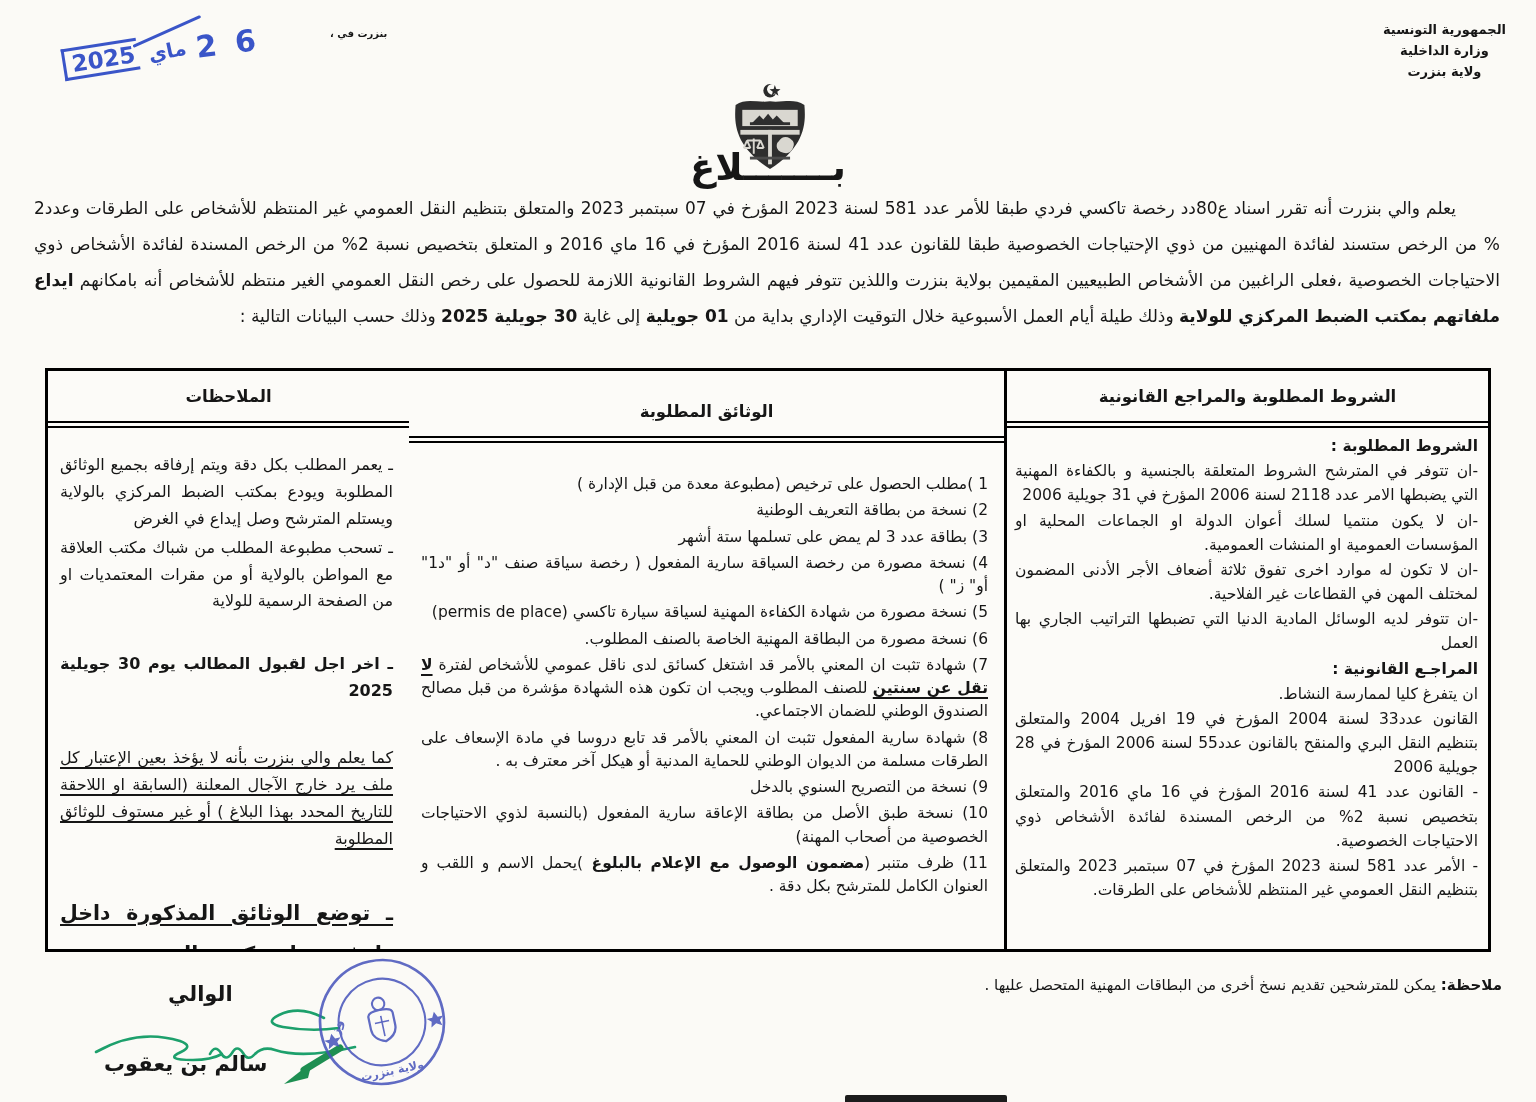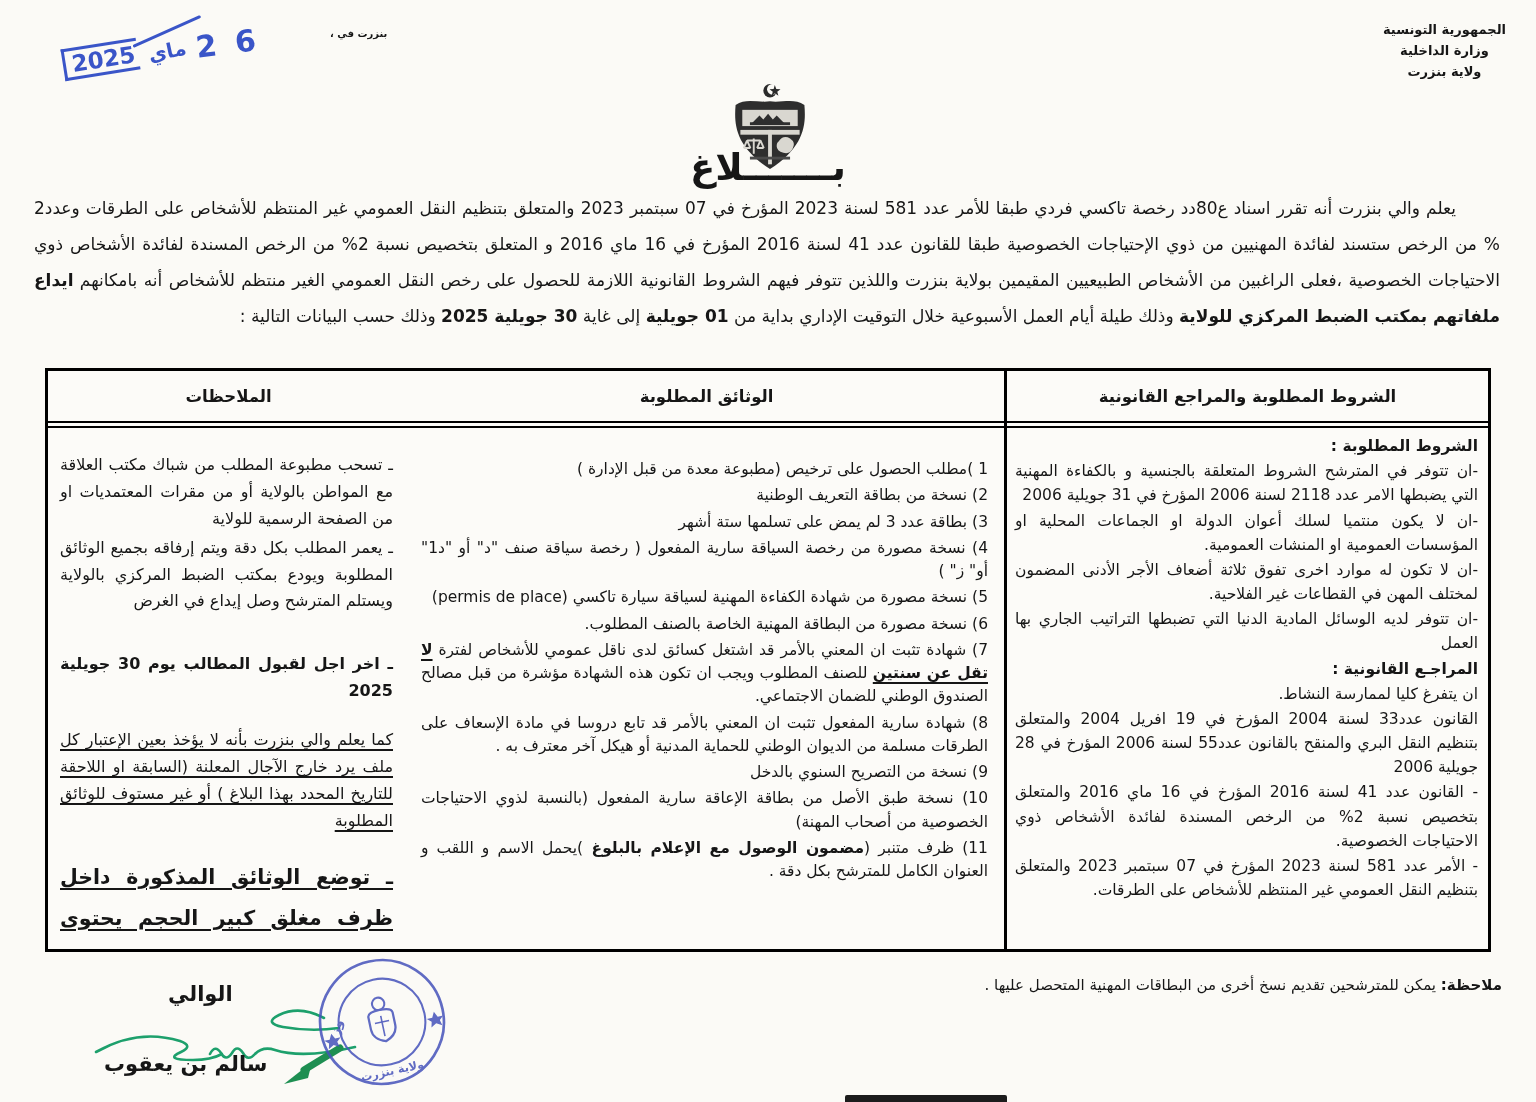--- a/index.html
+++ b/index.html
@@ -36,33 +36,33 @@
     font-size:17px;line-height:36px;text-align:justify;}
   .intro .blk{display:inline;}
   .intro-wrap{text-indent:44px;}
 
   
   .main-table{position:absolute;top:368px;left:45px;width:1446px;height:584px;
     border:3px solid #000;display:flex;background:#fcfbf8;box-sizing:border-box;}
   .tcol{display:flex;flex-direction:column;box-sizing:border-box;}
   .tcol+.tcol{border-left:none;}
   .col-conditions{width:484px;border-left:3px solid #000;}
-  .col-documents{width:595px;border-left:3px solid #000;}
+  .col-documents{width:595px;border-left:3px solid #000;margin-top:15px;}
   .col-notes{flex:1;}
   .col-header{height:50px;display:flex;align-items:center;justify-content:center;
     font-weight:bold;font-size:16.5px;border-bottom:7px double #000;flex:none;}
   .col-body{flex:1;overflow:hidden;}
   .col-conditions .col-body{padding:6px 10px 4px 8px;font-size:15.5px;line-height:1.56;text-align:justify;}
   .col-conditions .blk{margin-bottom:1px;}
   .col-documents .col-body{padding:30px 16px 4px 12px;font-size:15.5px;line-height:1.5;text-align:justify;}
   .col-documents .blk{margin-bottom:3px;}
   .col-notes .col-body{padding:24px 16px 4px 12px;font-size:16px;line-height:1.68;text-align:justify;}
   .col-notes .blk{margin-bottom:2px;}
   .blk.mt-lg{margin-top:36px;}
-  .blk.mt-md{margin-top:22px;}
+  .blk.mt-md{margin-top:40px;}
   .blk.big{font-size:20.5px;line-height:2.0;font-weight:bold;}
 
   
   .foot-note{position:absolute;top:976px;right:34px;width:600px;font-size:15px;text-align:right;}
   .foot-note .lbl{font-weight:bold;text-align:center;}
   .sig-title{position:absolute;top:982px;left:168px;width:140px;text-align:left;
     font-size:21px;font-weight:bold;}
   .sig-name{position:absolute;top:1052px;left:104px;font-size:21px;font-weight:bold;letter-spacing:1px;}
   .sig-svg{position:absolute;top:1002px;left:82px;width:290px;height:70px;}
   .sig-arrow{position:absolute;top:1042px;left:282px;width:62px;height:48px;}
@@ -140,22 +140,22 @@
           <div class="blk"><span>7) شهادة تثبت ان المعني بالأمر قد اشتغل كسائق لدى  ناقل عمومي للأشخاص لفترة </span><span class="b u">لا تقل عن سنتين</span><span> للصنف المطلوب ويجب ان تكون هذه الشهادة مؤشرة من قبل مصالح الصندوق الوطني للضمان الاجتماعي.</span></div>
           <div class="blk"><span>8) شهادة سارية المفعول تثبت ان المعني بالأمر قد تابع دروسا في مادة الإسعاف على الطرقات مسلمة من الديوان الوطني للحماية المدنية أو هيكل آخر معترف به .</span></div>
           <div class="blk"><span>9) نسخة من التصريح السنوي بالدخل</span></div>
           <div class="blk"><span>10) نسخة طبق الأصل من بطاقة الإعاقة سارية المفعول (بالنسبة لذوي الاحتياجات الخصوصية من أصحاب المهنة)</span></div>
           <div class="blk"><span>11) ظرف متنبر (</span><span class="b">مضمون الوصول مع الإعلام بالبلوغ </span><span>)يحمل الاسم و اللقب و العنوان الكامل للمترشح  بكل دقة .</span></div>
         </div>
     </div>
     <div class="tcol col-notes">
       <div class="col-header">الملاحظات</div>
       <div class="col-body">
+          <div class="blk"><span>ـ يعمر المطلب بكل دقة ويتم إرفاقه بجميع الوثائق المطلوبة ويودع بمكتب الضبط المركزي بالولاية ويستلم المترشح وصل إيداع في الغرض</span></div>
           <div class="blk"><span>ـ  تسحب مطبوعة المطلب من شباك مكتب العلاقة مع المواطن بالولاية أو من مقرات المعتمديات او من الصفحة الرسمية للولاية</span></div>
-          <div class="blk"><span>ـ يعمر المطلب بكل دقة ويتم إرفاقه بجميع الوثائق المطلوبة ويودع بمكتب الضبط المركزي بالولاية ويستلم المترشح وصل إيداع في الغرض</span></div>
           <div class="blk mt-lg"><span class="b">ـ اخر اجل لقبول المطالب يوم 30 جويلية 2025</span></div>
           <div class="blk mt-md"><span class="u">كما يعلم والي بنزرت  بأنه لا  يؤخذ بعين الإعتبار كل ملف يرد خارج الآجال المعلنة  (السابقة او اللاحقة للتاريخ المحدد بهذا البلاغ ) أو غير مستوف للوثائق المطلوبة</span></div>
           <div class="blk big mt-md"><span class="u">ـ  توضع الوثائق المذكورة داخل ظرف مغلق كبير الحجم يحتوى على عبارة (المشاركة في الحصول على رخصة " تاكسي فردي ")  دون ذكر هوية المترشح</span></div>
         </div>
     </div>
   </div>
 
   <div class="foot-note">
     <span class="lbl">ملاحظة:</span><span>  يمكن للمترشحين تقديم نسخ أخرى من البطاقات المهنية المتحصل عليها .</span>
   </div>

